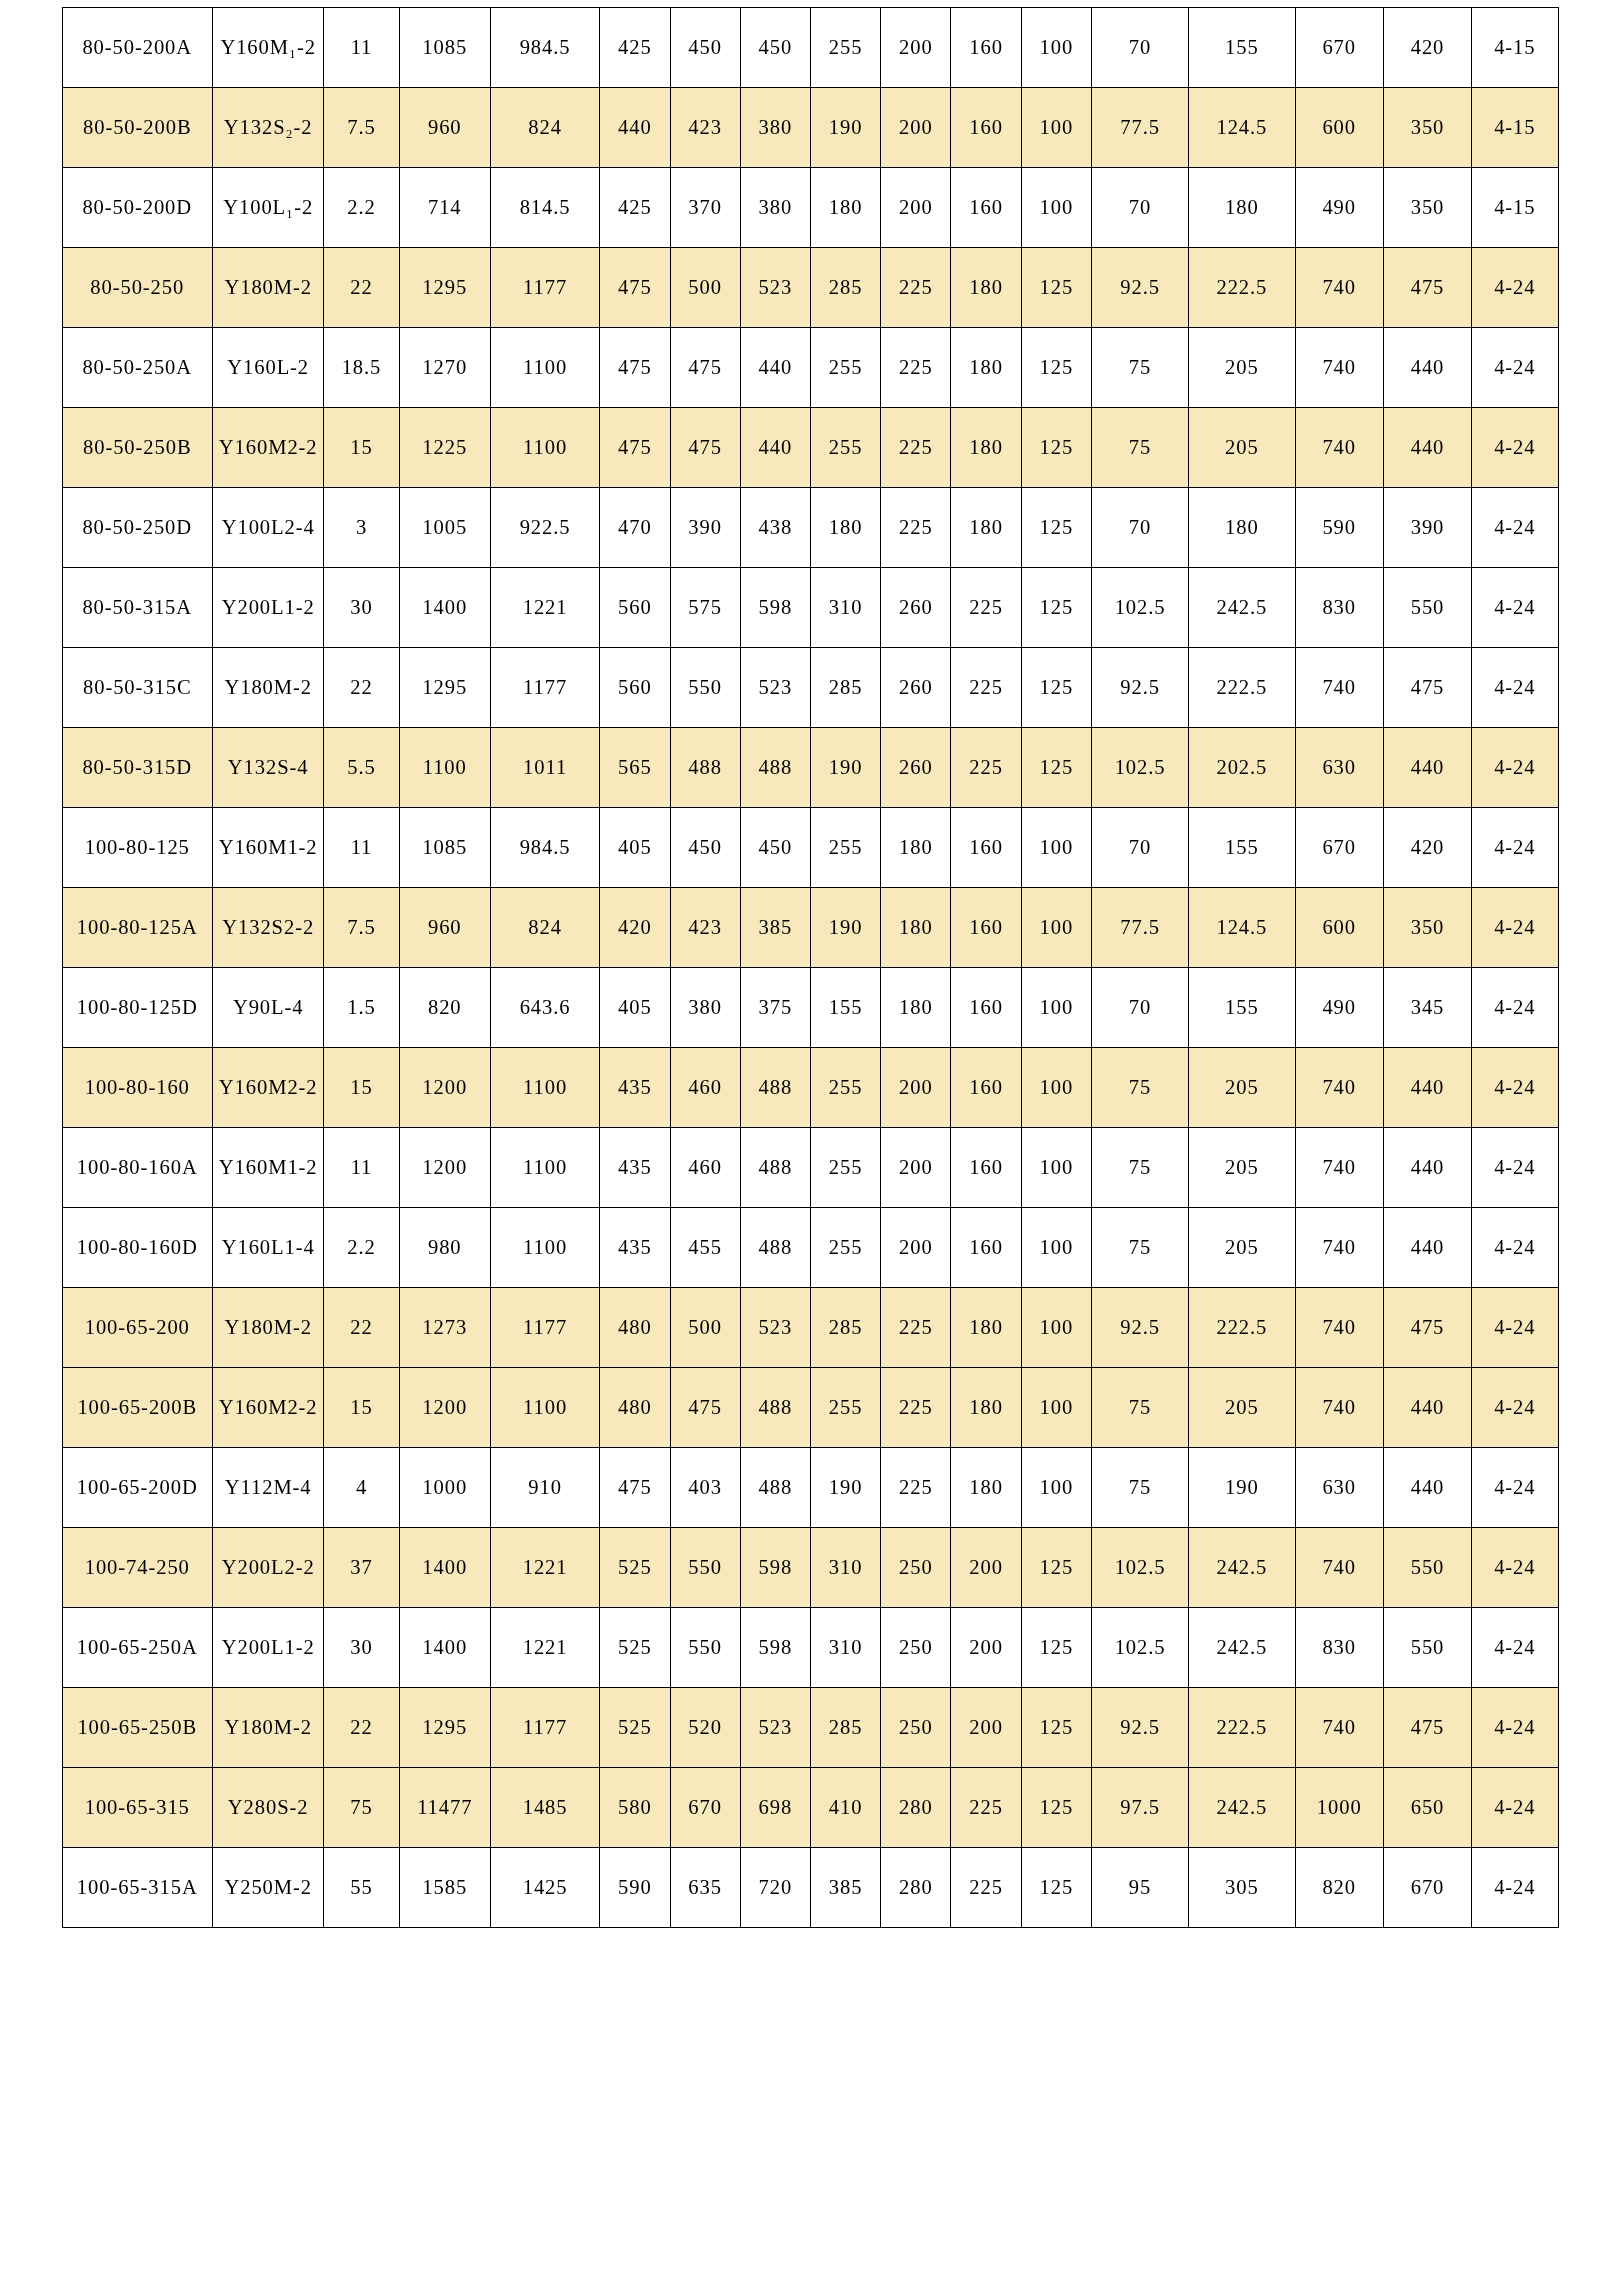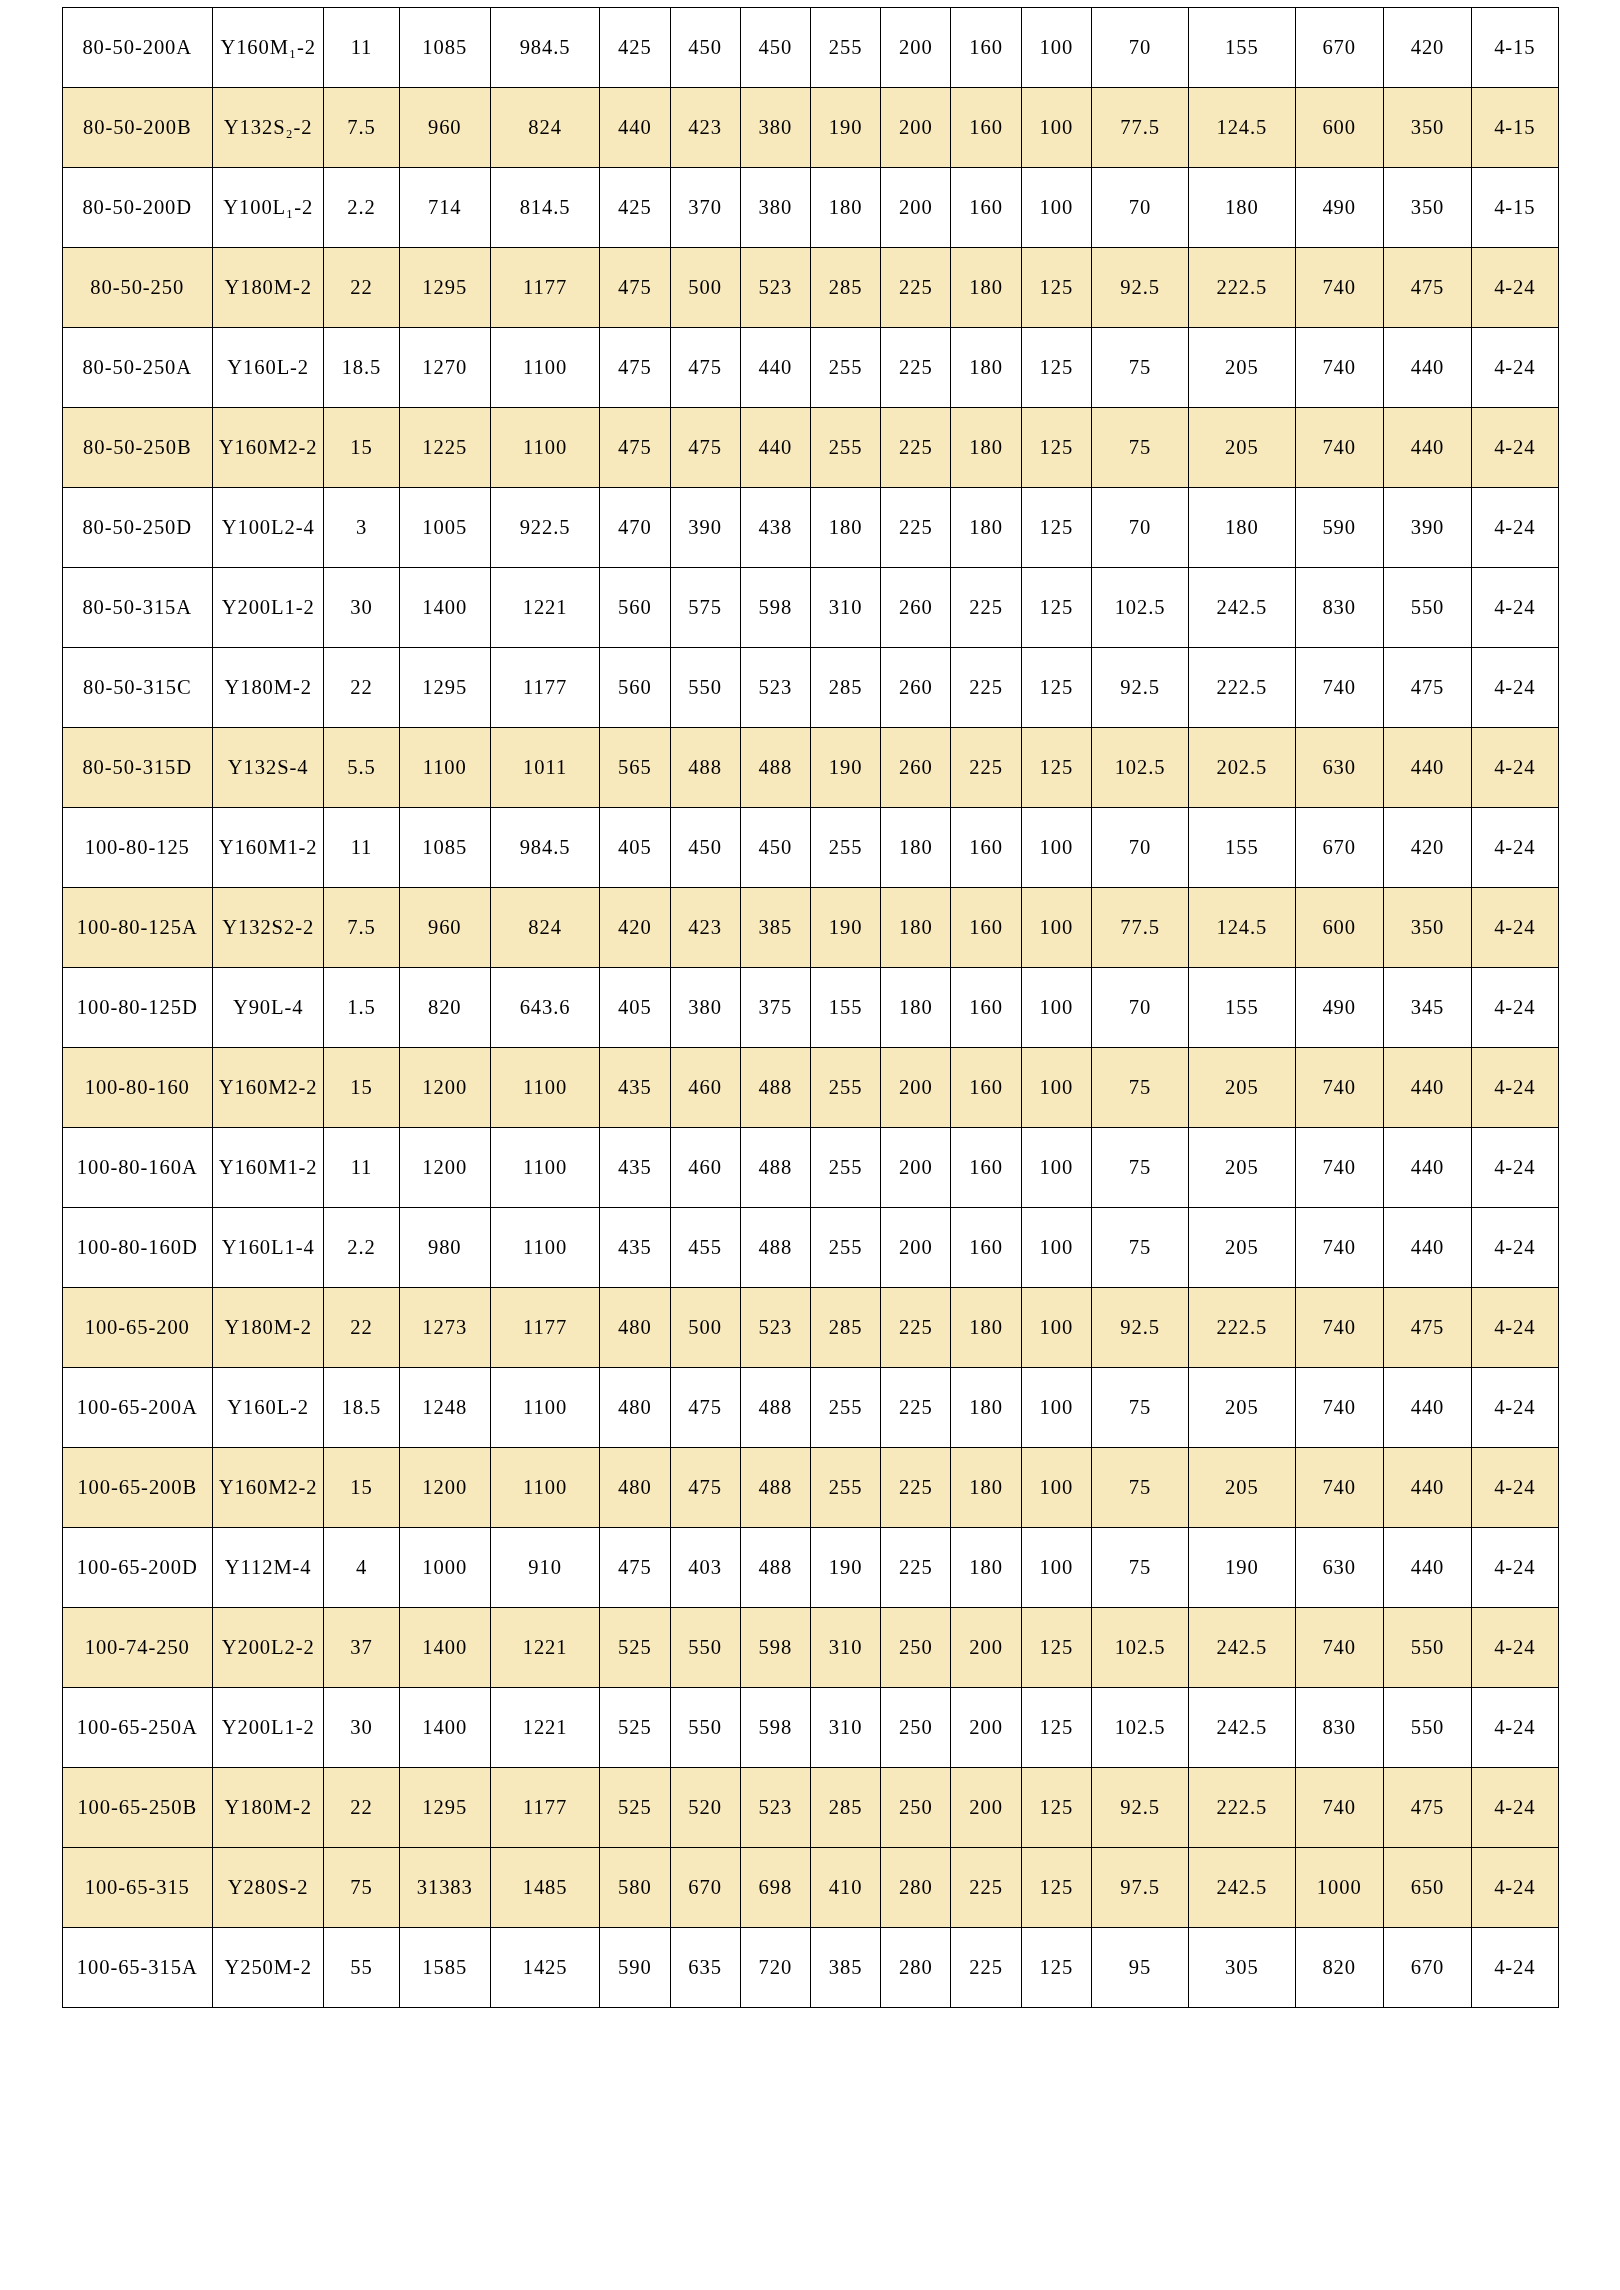--- a/index.html
+++ b/index.html
@@ -401,39 +401,20 @@
           <td>285</td>
           <td>225</td>
           <td>180</td>
           <td>100</td>
           <td>92.5</td>
           <td>222.5</td>
           <td>740</td>
           <td>475</td>
           <td>4-24</td>
         </tr>
-        <tr class="plain">
-          <td>100-65-200A</td>
-          <td>Y160L-2</td>
-          <td>18.5</td>
-          <td>1248</td>
-          <td>1100</td>
-          <td>480</td>
-          <td>475</td>
-          <td>488</td>
-          <td>255</td>
-          <td>225</td>
-          <td>180</td>
-          <td>100</td>
-          <td>75</td>
-          <td>205</td>
-          <td>740</td>
-          <td>440</td>
-          <td>4-24</td>
-        </tr>
         <tr class="alt">
           <td>100-65-200B</td>
           <td>Y160M2-2</td>
           <td>15</td>
           <td>1200</td>
           <td>1100</td>
           <td>480</td>
           <td>475</td>
           <td>488</td>
           <td>255</td>
@@ -519,21 +500,21 @@
           <td>92.5</td>
           <td>222.5</td>
           <td>740</td>
           <td>475</td>
           <td>4-24</td>
         </tr>
         <tr class="alt">
           <td>100-65-315</td>
           <td>Y280S-2</td>
           <td>75</td>
-          <td>31383</td>
+          <td>11477</td>
           <td>1485</td>
           <td>580</td>
           <td>670</td>
           <td>698</td>
           <td>410</td>
           <td>280</td>
           <td>225</td>
           <td>125</td>
           <td>97.5</td>
           <td>242.5</td>

